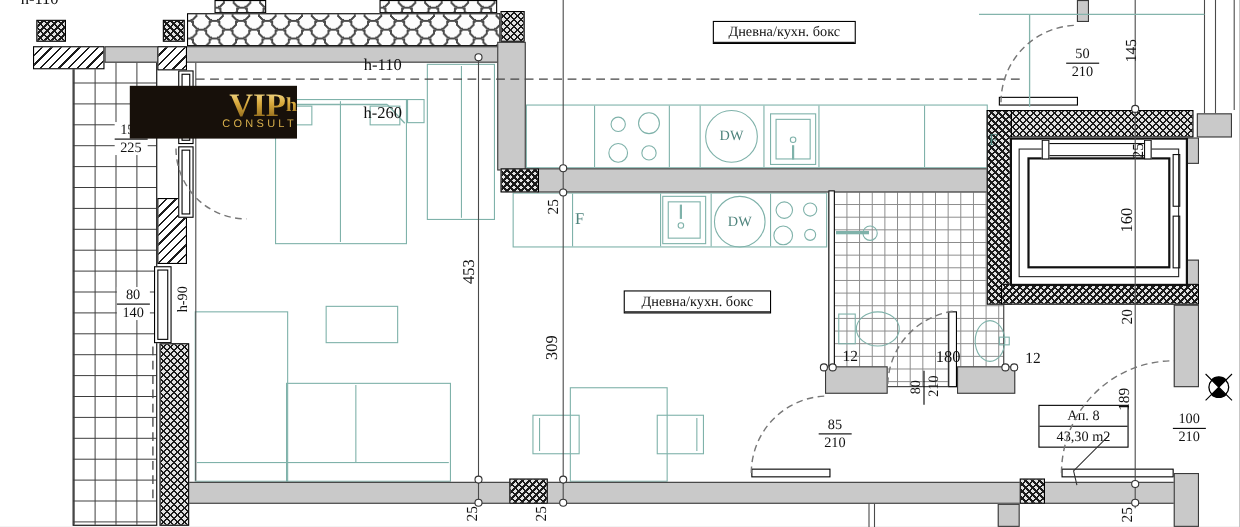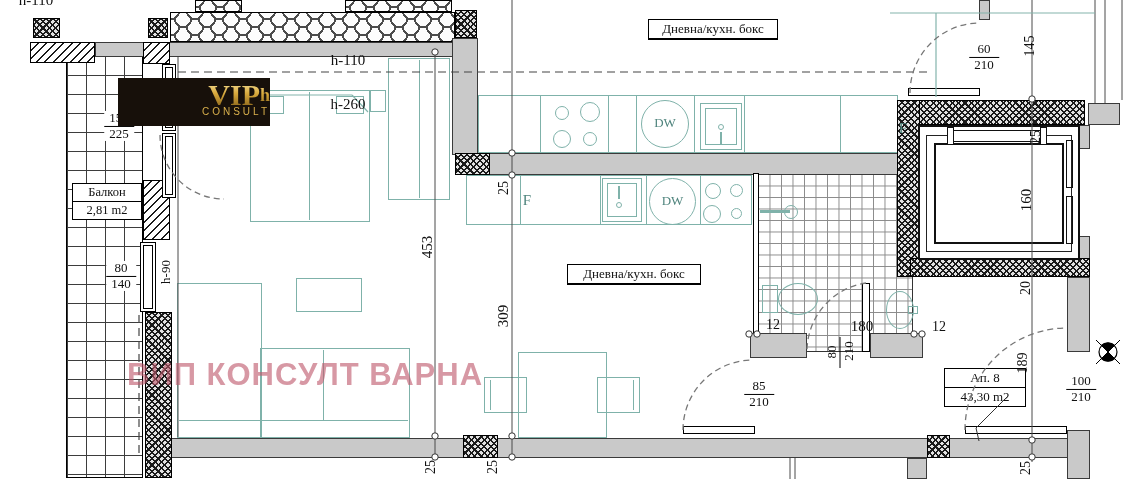--- a/index.html
+++ b/index.html
@@ -272,46 +272,41 @@
 
   <div class="frac" style="left:119px;top:126px;background:#fff;">
     <span class="num">150</span>
       <span class="den">225</span>
   </div>
   <div class="frac" style="left:121px;top:276px;background:#fff;">
     <span class="num">80</span>
       <span class="den">140</span>
   </div>
   <div class="frac" style="left:984px;top:57px;">
-    <span class="num">60</span>
+    <span class="num">50</span>
       <span class="den">210</span>
   </div>
   <div class="frac" style="left:759px;top:394px;">
     <span class="num">85</span>
       <span class="den">210</span>
   </div>
   <div class="frac" style="left:1081px;top:389px;">
     <span class="num">100</span>
       <span class="den">210</span>
   </div>
 
   <div class="rbox" style="left:648px;top:19px;width:130px;">
     <span class="rname">Дневна/кухн. бокс</span>
   </div>
   <div class="rbox" style="left:567px;top:264px;width:134px;">
     <span class="rname">Дневна/кухн. бокс</span>
   </div>
-  <div class="rbox" style="left:72px;top:183px;width:70px;font-size:12.5px;">
-    <span class="rname">Балкон</span>
-      <span class="rarea">2,81 m2</span>
-  </div>
   <div class="rbox" style="left:944px;top:368px;width:82px;">
     <span class="rname">Ап. 8</span>
       <span class="rarea">43,30 m2</span>
   </div>
 
   <div id="logo">
     <span class="big"><span>VIP</span><span class="suf">h</span></span>
     <span class="sub">CONSULT</span>
   </div>
-  <div id="wm">ВИП КОНСУЛТ ВАРНА</div>
 
 </div>
 
 </body></html>

